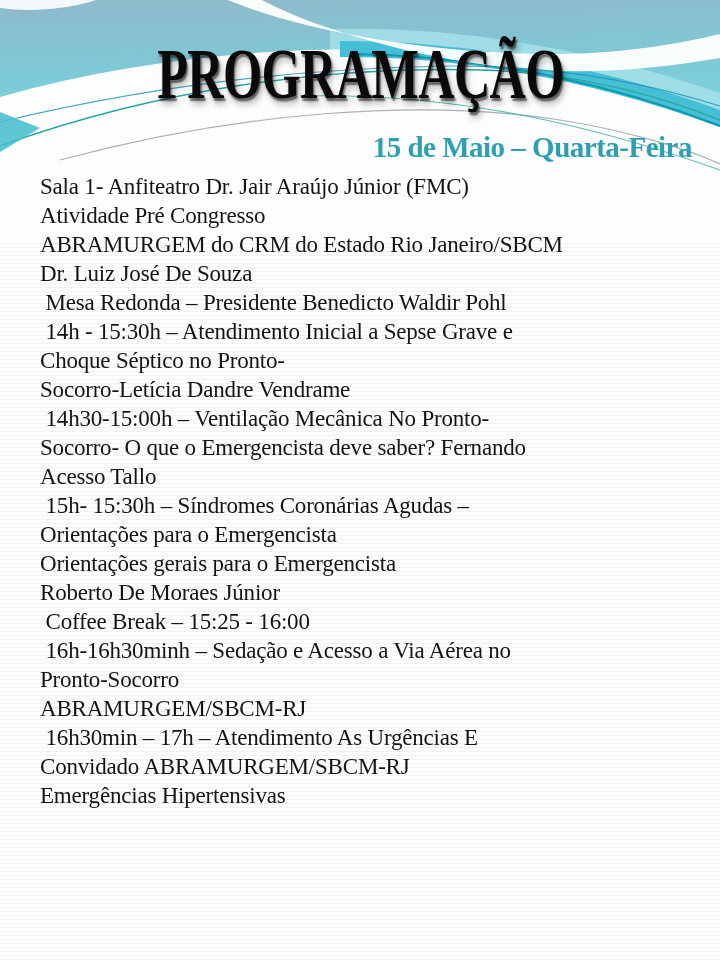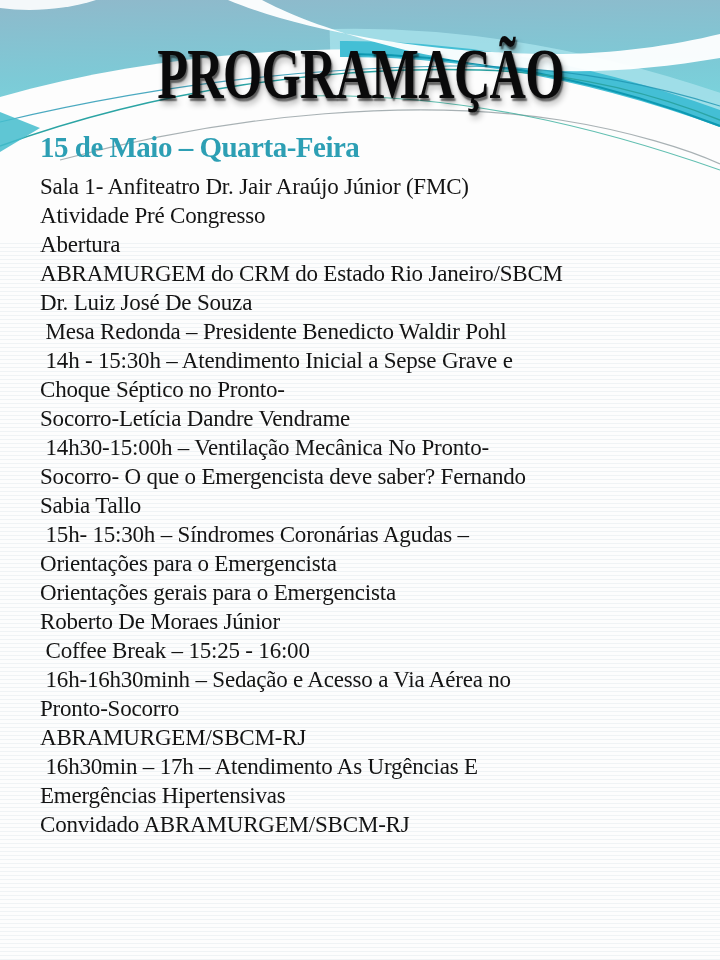--- a/index.html
+++ b/index.html
@@ -34,20 +34,21 @@
     white-space:nowrap;
   }
   .content{
     position:absolute;left:40px;top:133px;width:652px;
   }
   .date-heading{
     margin:0 0 10px 0;
     font-size:29px;line-height:29px;font-weight:700;
     letter-spacing:-0.5px;
     color:var(--heading-teal,#2d9fb4);
+    text-align:right;
   }
   .line{
     font-size:23px;line-height:29px;font-weight:400;
     letter-spacing:-0.2px;
     color:var(--body-text,#141414);
     white-space:pre;
   }
 </style>
 </head>
 <body>
@@ -84,35 +85,34 @@
   </svg>
 
   <div class="title-wrap">
     <span class="title-text">PROGRAMAÇÃO</span>
   </div>
 
   <div class="content">
     <h2 class="date-heading">15 de Maio – Quarta-Feira</h2>
     <div class="line">Sala 1- Anfiteatro Dr. Jair Araújo Júnior (FMC)</div>
     <div class="line">Atividade Pré Congresso</div>
-    <div class="line">Abertura</div>
     <div class="line">ABRAMURGEM do CRM do Estado Rio Janeiro/SBCM</div>
     <div class="line">Dr. Luiz José De Souza</div>
     <div class="line"> Mesa Redonda – Presidente Benedicto Waldir Pohl</div>
     <div class="line"> 14h - 15:30h – Atendimento Inicial a Sepse Grave e</div>
     <div class="line">Choque Séptico no Pronto-</div>
     <div class="line">Socorro-Letícia Dandre Vendrame</div>
     <div class="line"> 14h30-15:00h – Ventilação Mecânica No Pronto-</div>
     <div class="line">Socorro- O que o Emergencista deve saber? Fernando</div>
-    <div class="line">Sabia Tallo</div>
+    <div class="line">Acesso Tallo</div>
     <div class="line"> 15h- 15:30h – Síndromes Coronárias Agudas –</div>
     <div class="line">Orientações para o Emergencista</div>
     <div class="line">Orientações gerais para o Emergencista</div>
     <div class="line">Roberto De Moraes Júnior</div>
     <div class="line"> Coffee Break – 15:25 - 16:00</div>
     <div class="line"> 16h-16h30minh – Sedação e Acesso a Via Aérea no</div>
     <div class="line">Pronto-Socorro</div>
     <div class="line">ABRAMURGEM/SBCM-RJ</div>
     <div class="line"> 16h30min – 17h – Atendimento As Urgências E</div>
+    <div class="line">Convidado ABRAMURGEM/SBCM-RJ</div>
     <div class="line">Emergências Hipertensivas</div>
-    <div class="line">Convidado ABRAMURGEM/SBCM-RJ</div>
   </div>
 </div>
 
 </body></html>

